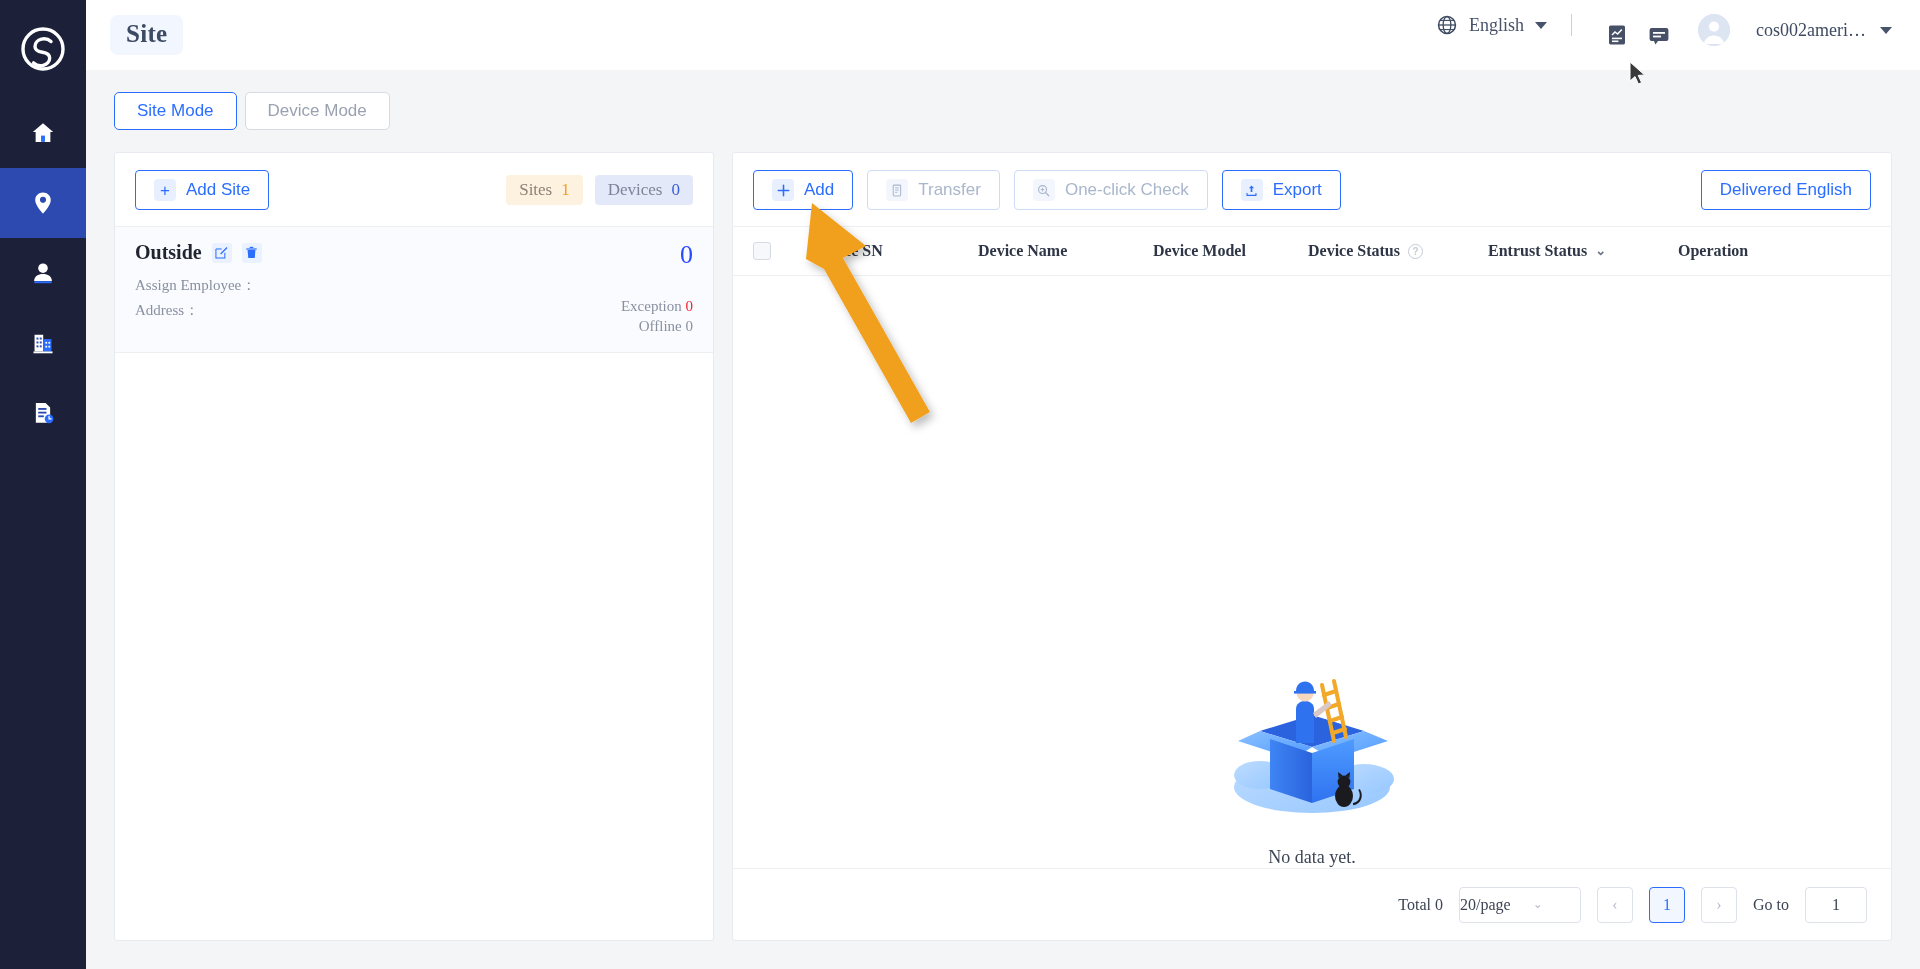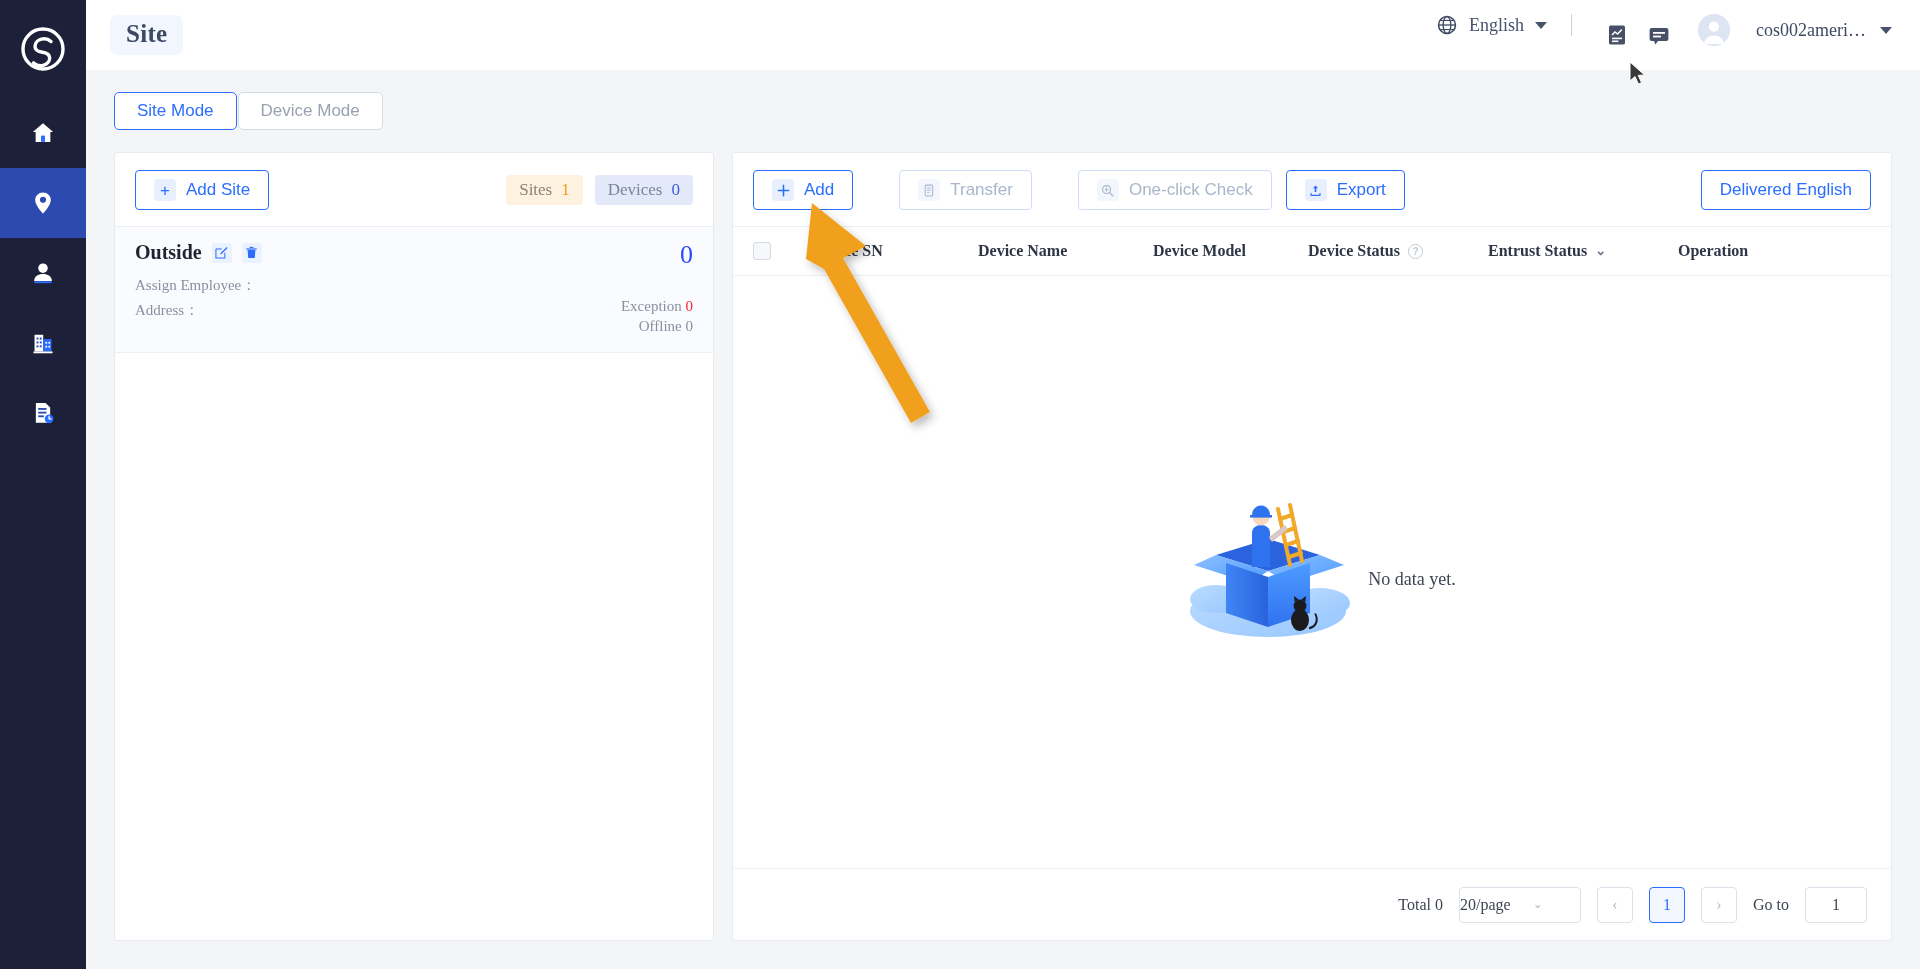--- a/index.html
+++ b/index.html
@@ -64,21 +64,21 @@
     background: #d9e2f2; margin-left: 18px; margin-right: 12px;
     display: flex; align-items: flex-end; justify-content: center; overflow: hidden;
     flex: 0 0 32px;
   }
   .user-name { font-size: 18px; color: #3d4a61; max-width: 125px; white-space: nowrap; overflow: hidden; }
   .user-box { display: flex; align-items: center; cursor: pointer; gap: 14px; }
 
   
   .content { flex: 1; padding: 22px 28px 0 28px; display: flex; flex-direction: column; min-height: 0; }
 
-  .mode-row { display: flex; gap: 1px; margin-bottom: 22px; }
+  .mode-row { display: flex; gap: 8px; margin-bottom: 22px; }
   .mode-btn {
     height: 38px; padding: 0 22px; border-radius: 5px;
     background: #fff; display: flex; align-items: center; justify-content: center;
     font-size: 17px; cursor: pointer;
     font-family: "Liberation Sans", sans-serif;
   }
   .mode-btn.active { border: 1px solid #2b6eff; color: #2b6eff; }
   .mode-btn.inactive { border: 1px solid #d6dae2; color: #9aa2b1; }
 
   .panels { display: flex; gap: 18px; flex: 1; min-height: 0; padding-bottom: 28px; }
@@ -135,21 +135,21 @@
     flex: 1; background: #fff; border: 1px solid #e7eaf0; border-radius: 3px;
     display: flex; flex-direction: column; min-width: 0;
   }
   .right-head { padding: 17px 20px 16px 20px; display: flex; align-items: center; gap: 14px; }
   .btn-tb {
     height: 40px; border-radius: 4px; background: #fff; font-size: 17px;
     display: inline-flex; align-items: center; padding: 0 18px; gap: 10px;
     font-family: "Liberation Sans", sans-serif;
   }
   .btn-tb.enabled { border: 1px solid #2b6eff; color: #2b6eff; cursor: pointer; }
-  .btn-tb.disabled { border: 1px solid #cfdcf6; color: #a9b6cc; cursor: not-allowed; margin-left: 32px; }
+  .btn-tb.disabled { border: 1px solid #cfdcf6; color: #a9b6cc; cursor: not-allowed; }
   .btn-tb .ic-sq {
     width: 22px; height: 22px; border-radius: 4px;
     display: flex; align-items: center; justify-content: center;
   }
   .btn-tb.enabled .ic-sq { background: #e8f0ff; }
   .btn-tb.disabled .ic-sq { background: #f3f6fc; }
   .spacer { margin-left: auto; }
 
   .tbl-head {
     border-top: 1px solid #edeff3; border-bottom: 1px solid #edeff3;
@@ -166,21 +166,21 @@
   .col-entrust { flex: 0 0 190px; }
   .col-oper { flex: 1; }
   .info-ic {
     width: 15px; height: 15px; border-radius: 50%; border: 1px solid #c4cad6;
     color: #c4cad6; font-size: 10px; display: inline-flex; align-items: center;
     justify-content: center; font-family: "Liberation Sans", sans-serif;
     cursor: pointer;
   }
   .sort-ic { color: #6b7488; font-size: 13px; }
 
-  .empty-area { flex: 1; display: flex; flex-direction: row; align-items: center; justify-content: center; }
+  .empty-area { flex: 1; display: flex; flex-direction: column; align-items: center; justify-content: flex-end; }
   .empty-txt { font-size: 18px; color: #3d4554; margin-top: 14px; }
 
   .pager {
     border-top: 1px solid #edeff3;
     height: 72px; display: flex; align-items: center; justify-content: flex-end;
     padding: 0 24px; gap: 16px; font-size: 16px; color: #3d4554;
   }
   .sel {
     width: 122px; height: 36px; border: 1px solid #dde1e9; border-radius: 4px;
     display: flex; align-items: center; gap: 22px;

